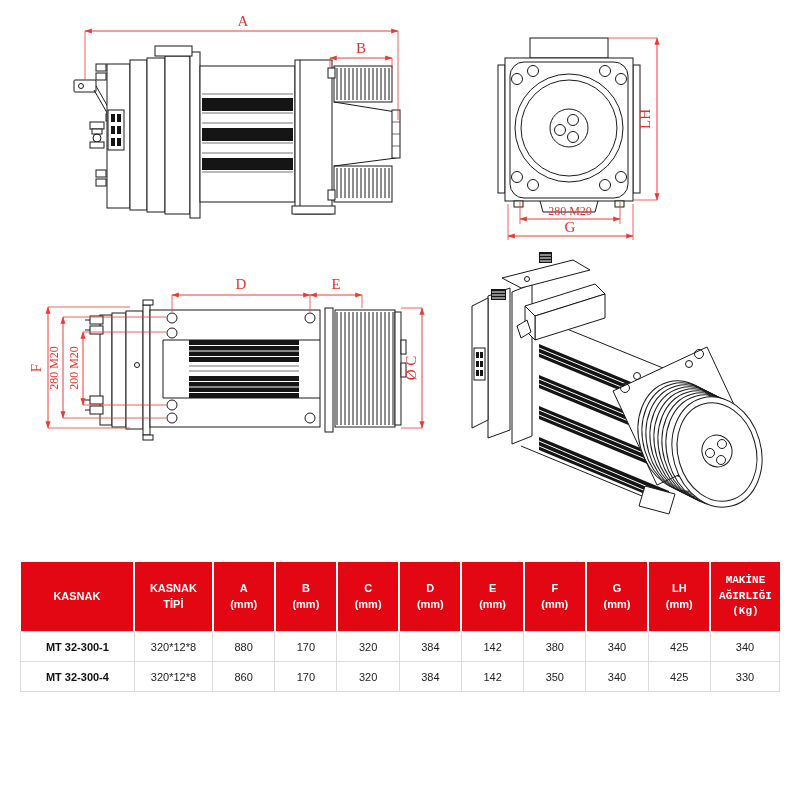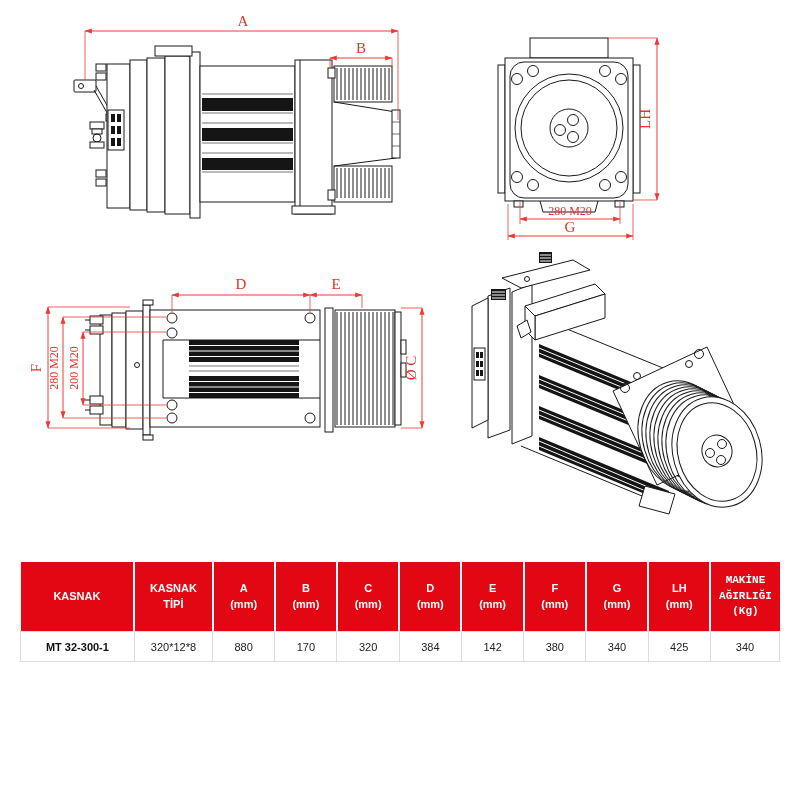--- a/index.html
+++ b/index.html
@@ -349,16 +349,29 @@
         <td>880</td>
         <td>170</td>
         <td>320</td>
         <td>384</td>
         <td>142</td>
         <td>380</td>
         <td>340</td>
         <td>425</td>
         <td>340</td>
       </tr>
+      <tr>
+        <td class="model">MT 32-300-4</td>
+        <td>320*12*8</td>
+        <td>860</td>
+        <td>170</td>
+        <td>320</td>
+        <td>384</td>
+        <td>142</td>
+        <td>350</td>
+        <td>340</td>
+        <td>425</td>
+        <td>330</td>
+      </tr>
     </tbody>
   </table>
 
 </div>
 
 </body></html>

